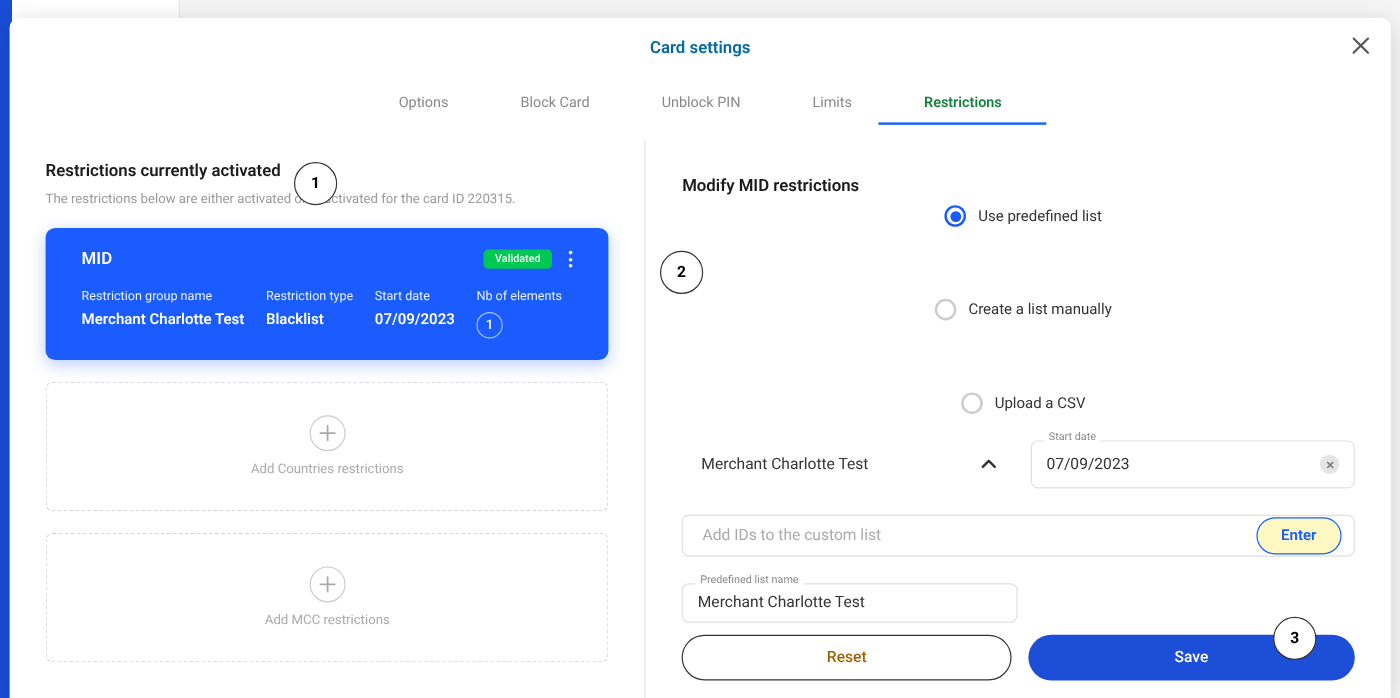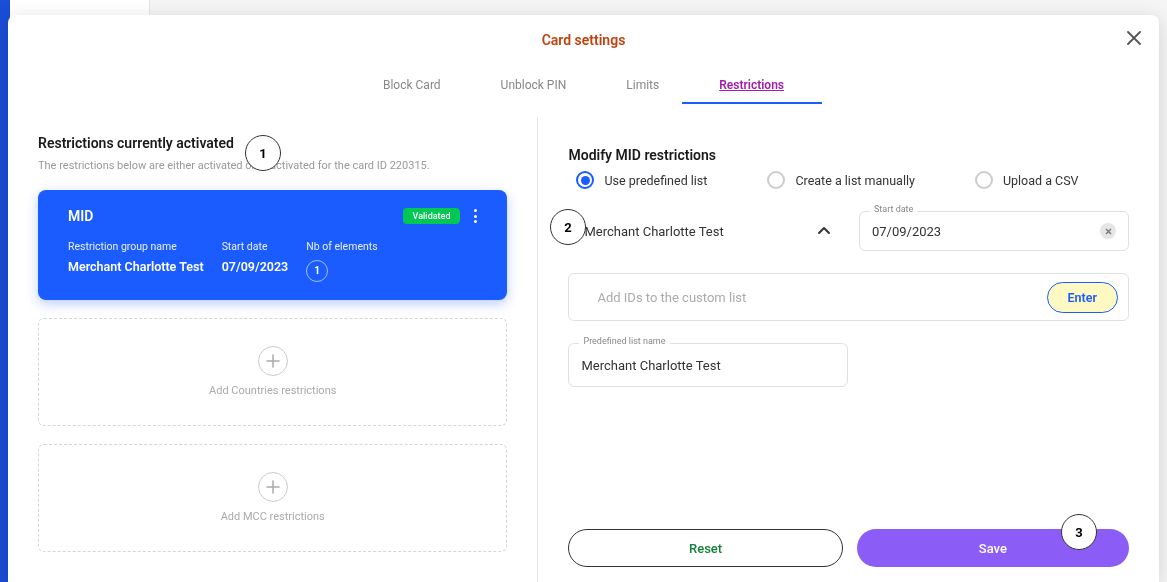--- a/index.html
+++ b/index.html
@@ -21,39 +21,39 @@
       flex-direction: column;
       box-shadow: 0 4px 20px rgba(0,0,0,0.15);
     }
     .modal-header {
       display: flex;
       align-items: center;
       justify-content: center;
       height: 50px;
       position: relative;
     }
-    .modal-title { font-size: 14px; font-weight: 600; color: #c2410c; }
+    .modal-title { font-size: 14px; font-weight: 600; color: #0369a1; }
     .close-btn { position: absolute; right: 18px; top: 16px; cursor: pointer; color: #555; }
     
     .tabs {
       display: flex;
       justify-content: center;
       gap: 0;
       border-bottom: none;
       height: 40px;
       align-items: center;
     }
     .tab {
       font-size: 12px;
       color: #888;
       padding: 10px 30px;
       cursor: pointer;
       position: relative;
     }
-    .tab.active { color: #a21caf; font-weight: 600; text-decoration: underline; }
+    .tab.active { color: #15803d; font-weight: 600; }
     .tab.active::after {
       content: '';
       position: absolute;
       bottom: -2px;
       left: 50%;
       transform: translateX(-50%);
       width: 140px;
       height: 2px;
       background: #1a5cff;
     }
@@ -149,21 +149,21 @@
     }
     .plus-circle {
       width: 30px; height: 30px;
       border: 1.5px solid #ccc;
       border-radius: 50%;
       display: flex; align-items: center; justify-content: center;
       color: #aaa;
     }
     .add-label { font-size: 11px; color: #aaa; }
     
-    .radio-row { display: flex; gap: 60px; margin-bottom: 22px; align-items: center; padding-left: 8px; }
+    .radio-row { display: flex; gap: 60px; margin-bottom: 22px; align-items: center; padding-left: 8px; flex-direction: column; }
     .radio-opt { display: flex; align-items: center; gap: 10px; cursor: pointer; }
     .radio {
       width: 18px; height: 18px;
       border: 2px solid #ccc;
       border-radius: 50%;
       display: flex; align-items: center; justify-content: center;
     }
     .radio.checked { border-color: #1a5cff; }
     .radio.checked::after { content: ''; width: 9px; height: 9px; background: #1a5cff; border-radius: 50%; }
     .radio-label { font-size: 12.5px; color: #333; }
@@ -209,21 +209,21 @@
       color: #777;
       font-size: 10px;
     }
     
     .id-input-row {
       border: 1px solid #e0e0e0;
       border-radius: 6px;
       height: 48px;
       display: flex;
       align-items: center;
-      padding: 0 10px 0 28px;
+      padding: 0 10px 0 16px;
       margin-bottom: 22px;
     }
     .id-input-row input {
       flex: 1;
       border: none;
       outline: none;
       font-size: 13px;
       color: #333;
     }
     .id-input-row input::placeholder { color: #aaa; }
@@ -260,22 +260,22 @@
       flex: 1;
       height: 38px;
       border-radius: 20px;
       font-size: 13px;
       font-weight: 500;
       cursor: pointer;
       display: flex;
       align-items: center;
       justify-content: center;
     }
-    .btn-outline { border: 1.5px solid #333; color: #15803d; background: #fff; }
-    .btn-primary { border: none; background: #8b5cf6; color: #fff; }
+    .btn-outline { border: 1.5px solid #333; color: #a16207; background: #fff; }
+    .btn-primary { border: none; background: #1d4ed8; color: #fff; }
     
     svg { display: block; }
   </style>
 </head>
 <body>
 
 <div class="bg-sidebar"></div>
 <div class="bg-list"></div>
 <div class="bg-item">Event-test...</div>
 <div class="bg-main"></div>
@@ -285,20 +285,21 @@
   <div class="modal-header">
     <div class="modal-title">Card settings</div>
     <div class="close-btn">
       <svg width="14" height="14" viewBox="0 0 14 14">
           <path d="M1 1 L13 13 M13 1 L1 13" stroke="currentColor" stroke-width="1.8" stroke-linecap="round"></path>
         </svg>
     </div>
   </div>
 
   <div class="tabs">
+    <div class="tab">Options</div>
     <div class="tab">Block Card</div>
     <div class="tab">Unblock PIN</div>
     <div class="tab">Limits</div>
     <div class="tab active">Restrictions</div>
   </div>
 
   <div class="callout callout-1">1</div>
   <div class="callout callout-2">2</div>
   <div class="callout callout-3">3</div>
 
@@ -318,20 +319,24 @@
                 <span></span>
             </div>
           </div>
         </div>
         <div class="mid-grid">
           <div class="mid-col">
             <div class="mid-label">Restriction group name</div>
             <div class="mid-value">Merchant Charlotte Test</div>
           </div>
           <div class="mid-col">
+            <div class="mid-label">Restriction type</div>
+            <div class="mid-value">Blacklist</div>
+          </div>
+          <div class="mid-col">
             <div class="mid-label">Start date</div>
             <div class="mid-value">07/09/2023</div>
           </div>
           <div class="mid-col">
             <div class="mid-label">Nb of elements</div>
             <div><span class="el-count">1</span></div>
           </div>
         </div>
       </div>
 

